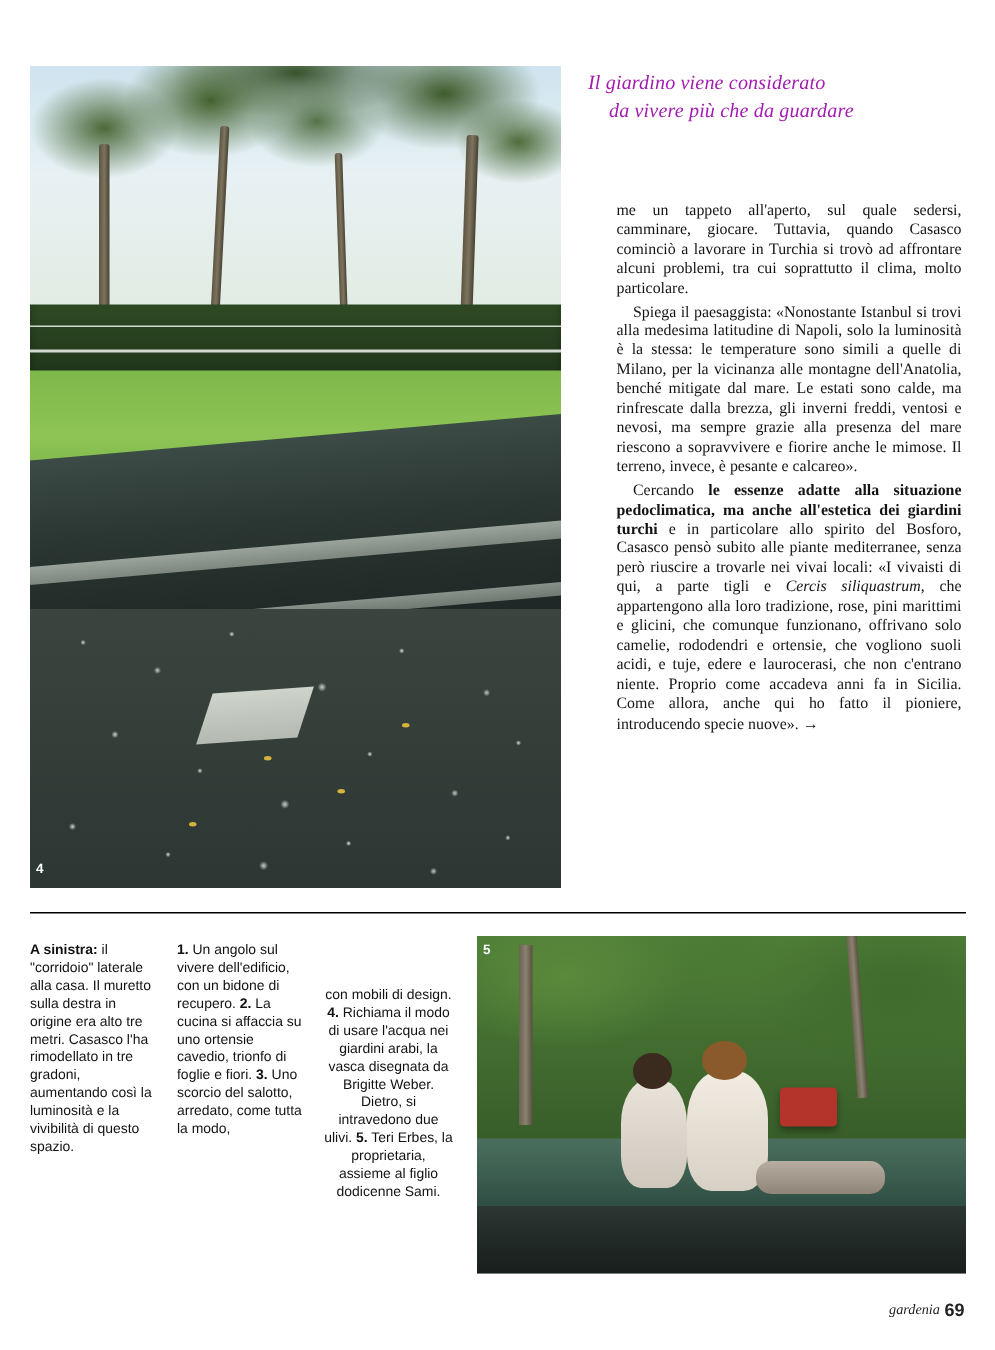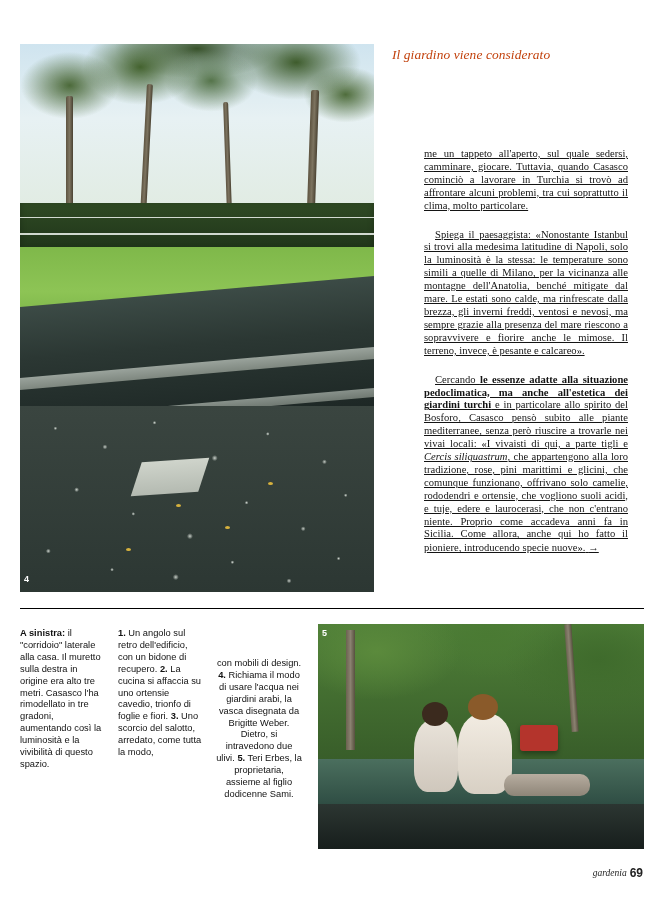--- a/index.html
+++ b/index.html
@@ -20,21 +20,21 @@
   
   .pullquote {
     position: absolute;
     left: 392px;
     top: 46px;
     width: 252px;
     font-family: "Liberation Serif", serif;
     font-style: italic;
     font-size: 13.4px;
     line-height: 18.5px;
-    color: #c2410c;
+    color: #a21caf;
     letter-spacing: 0.1px;
   }
   .pullquote div { white-space: nowrap; }
   .pullquote .l3 { padding-left: 14px; }
 
   
   .photo-main {
     position: absolute;
     left: 20px;
     top: 44px;
@@ -139,21 +139,21 @@
     left: 408px;
     top: 132px;
     width: 236px;
     font-family: "Liberation Serif", serif;
     font-size: 10.6px;
     line-height: 12.9px;
     text-align: justify;
     color: #141414;
     hyphens: auto;
   }
-  .body-col p { margin: 16px; text-decoration: underline; }
+  .body-col p { margin: 3px; }
   .body-col p + p { text-indent: 11px; }
   .body-col b { font-weight: bold; }
   .body-col i { font-style: italic; }
   .arrow-end { font-family: "Liberation Sans", sans-serif; }
 
   
   .rule {
     position: absolute;
     left: 20px; top: 608px;
     width: 624px; height: 1px;
@@ -240,20 +240,21 @@
     vertical-align: -1px;
   }
 </style>
 </head>
 <body>
 
 <div class="page">
 
   <div class="pullquote">
     <div class="l1">Il giardino viene considerato</div>
+    <div class="l3">da vivere più che da guardare</div>
   </div>
 
   <div class="photo-main">
     <div class="sky"></div>
     <div class="trees"></div>
     <div class="trunk" style="left:46px;  top:52px;  width:7px;  height:176px;"></div>
     <div class="trunk" style="left:122px; top:40px;  width:6px;  height:188px; transform:rotate(3deg);"></div>
     <div class="trunk" style="left:206px; top:58px;  width:5px;  height:166px; transform:rotate(-2deg);"></div>
     <div class="trunk" style="left:288px; top:46px;  width:8px;  height:180px; transform:rotate(2deg);"></div>
     <div class="hedge"></div>
@@ -278,21 +279,21 @@
     <p><span>Cercando </span><b>le essenze adatte alla situa­zione pedoclimatica, ma anche all'esteti­ca dei giardini turchi</b><span> e in particolare al­lo spirito del Bosforo, Casasco pensò subito alle piante mediterranee, senza però riu­scire a trovarle nei vivai locali: «I vivaisti di qui, a parte tigli e </span><i>Cercis siliquastrum</i><span>, che appartengono alla loro tradizione, ro­se, pini marittimi e glicini, che comunque funzionano, offrivano solo camelie, rodo­dendri e ortensie, che vogliono suoli acidi, e tuje, edere e laurocerasi, che non c'entra­no niente. Proprio come accadeva anni fa in Sicilia. Come allora, anche qui ho fatto il pioniere, introducendo specie nuove».</span> <span class="arrow-end">→</span></p>
   </div>
 
   <div class="rule"></div>
 
   <div class="cap cap-a">
     <b>A sinistra:</b><span> il "corridoio" laterale alla casa. Il muretto sulla destra in origine era alto tre metri. Casasco l'ha rimodellato in tre gradoni, aumentando così la luminosità e la vivibilità di questo spazio.</span>
   </div>
 
   <div class="cap cap-b">
-    <b>1.</b><span> Un angolo sul retro dell'edificio, con un bidone di recupero.</span>
+    <b>1.</b><span> Un angolo sul vivere dell'edificio, con un bidone di recupero.</span>
     <b>2.</b><span> La cucina si affaccia su uno ortensie cavedio, trionfo di foglie e fiori.</span>
     <b>3.</b><span> Uno scorcio del salotto, arredato, come tutta la modo,</span>
   </div>
 
   <div class="cap cap-c">
     <span>con mobili di design.</span>
     <b>4.</b><span> Richiama il modo di usare l'acqua nei giardini arabi, la vasca disegnata da Brigitte Weber. Dietro, si intravedono due ulivi.</span>
     <b>5.</b><span> Teri Erbes, la proprietaria, assieme al figlio dodicenne Sami.</span>
   </div>
 

